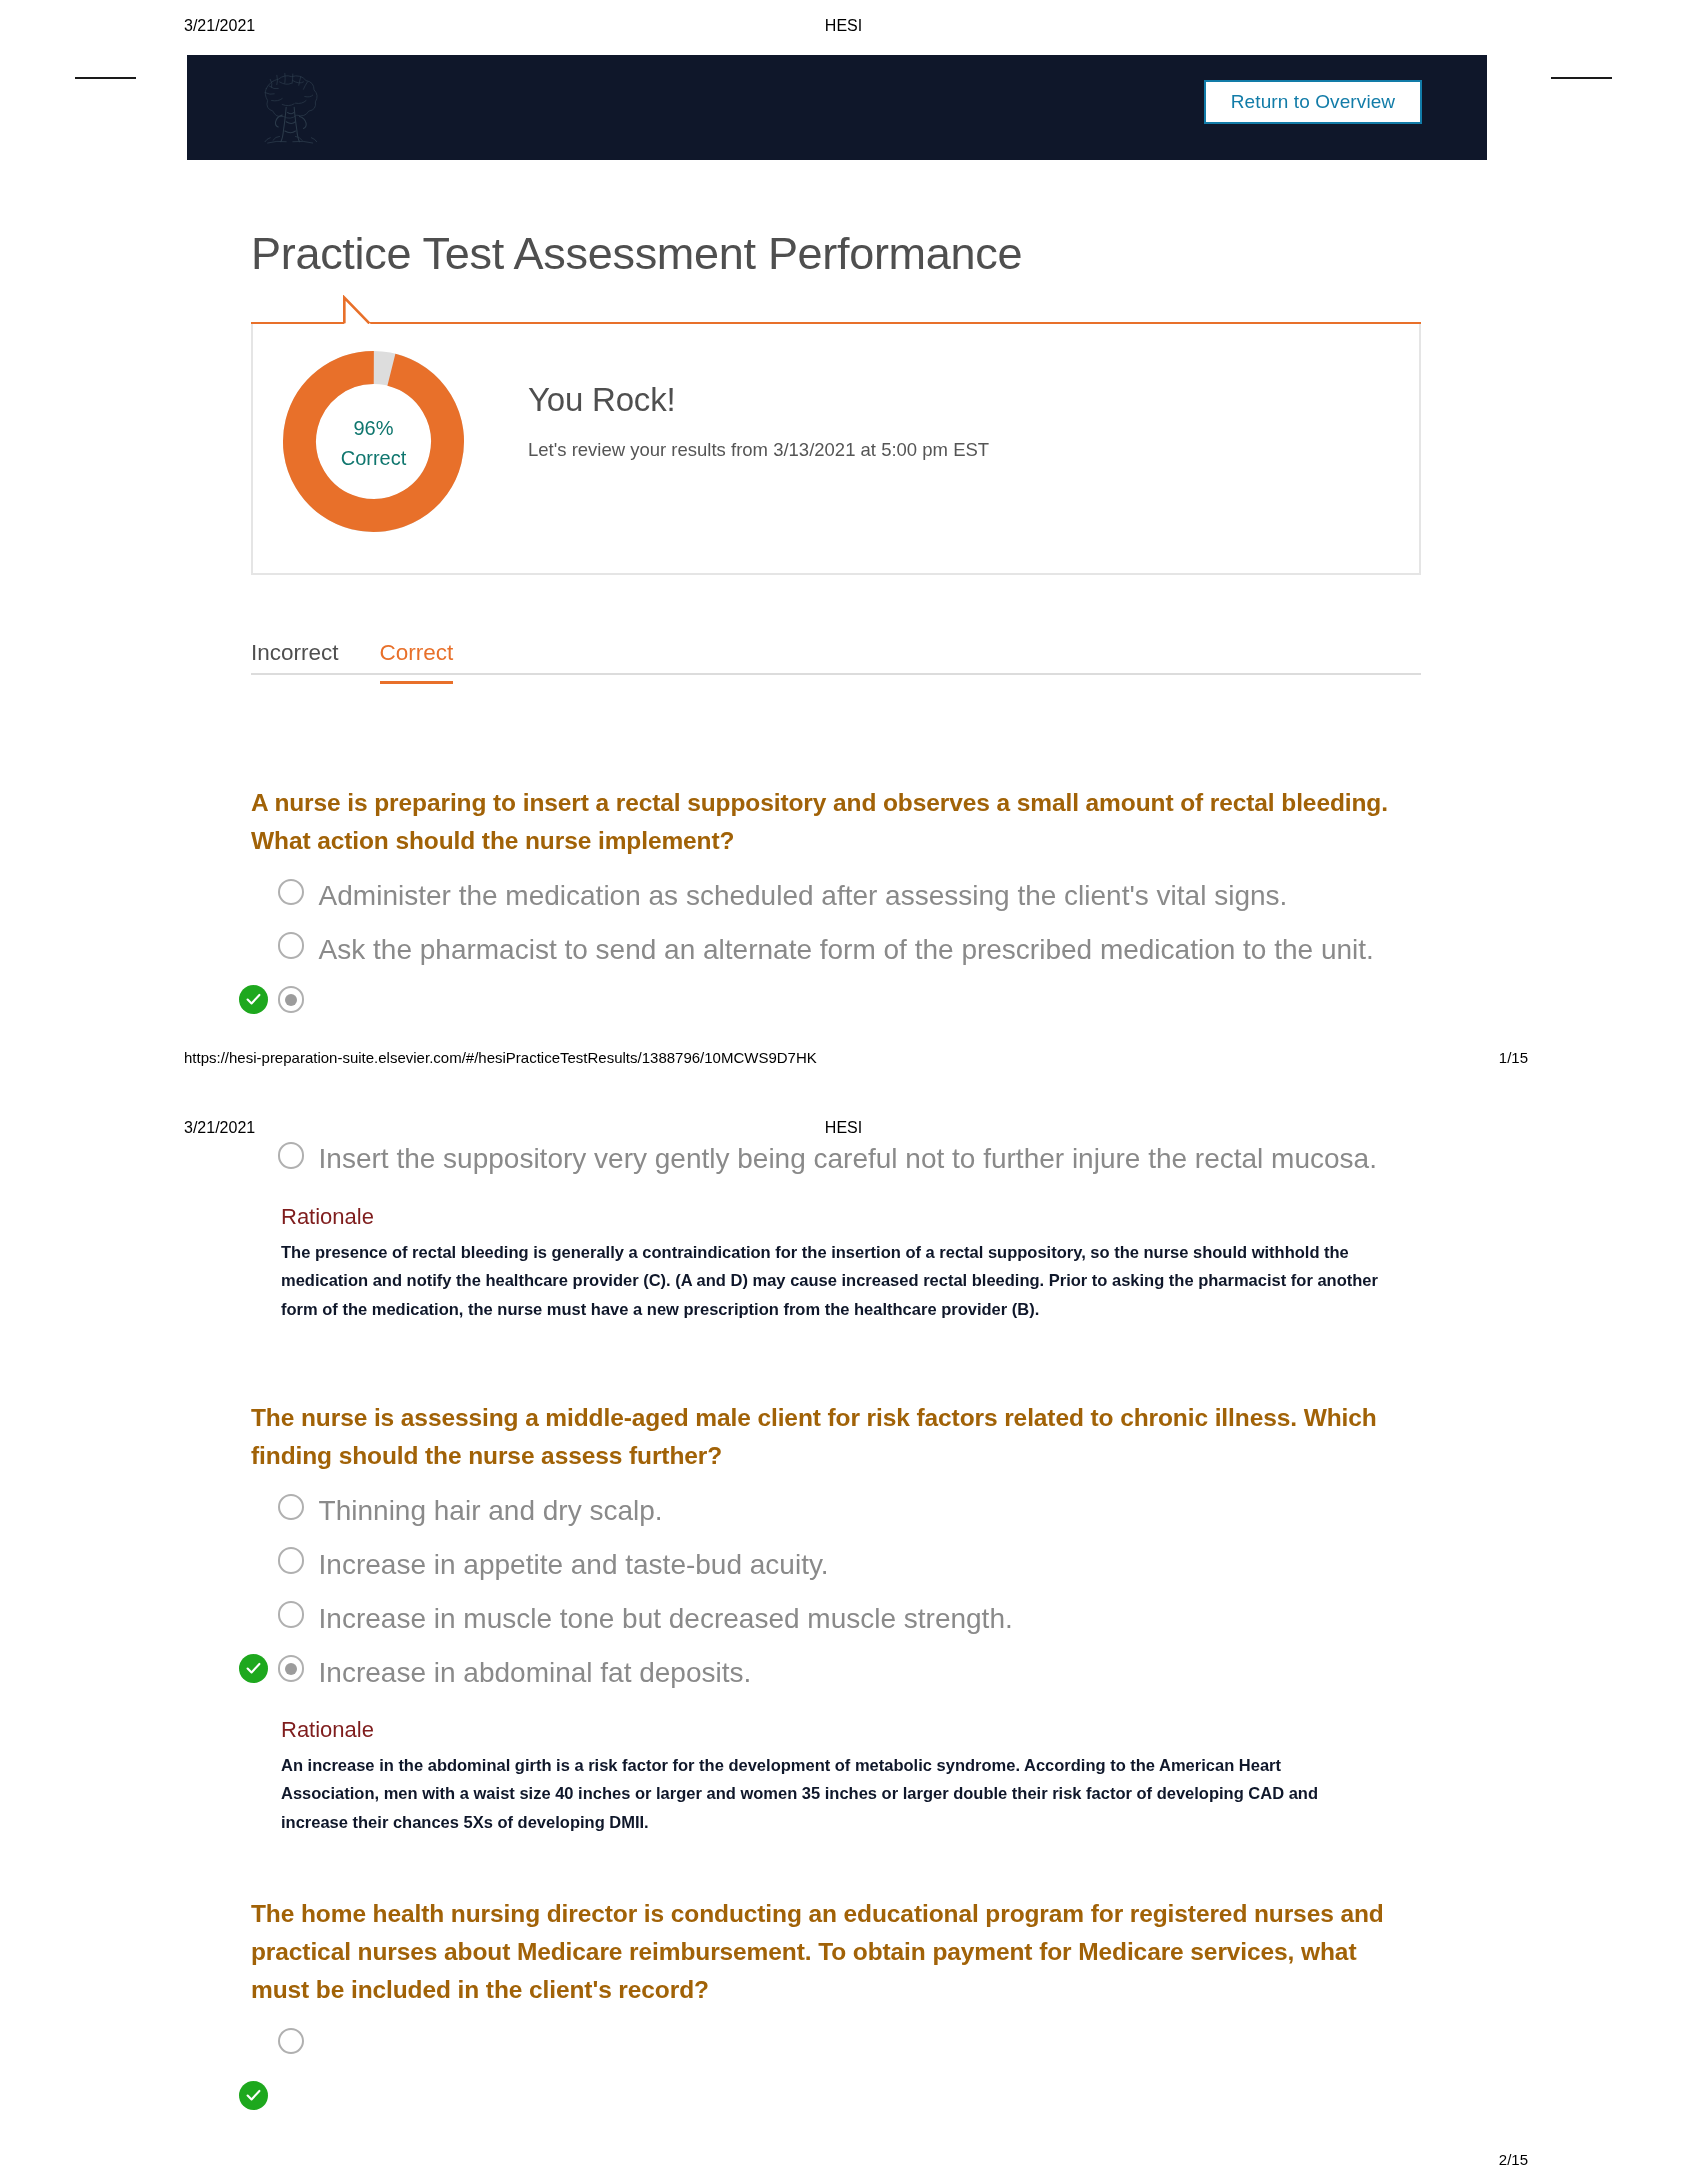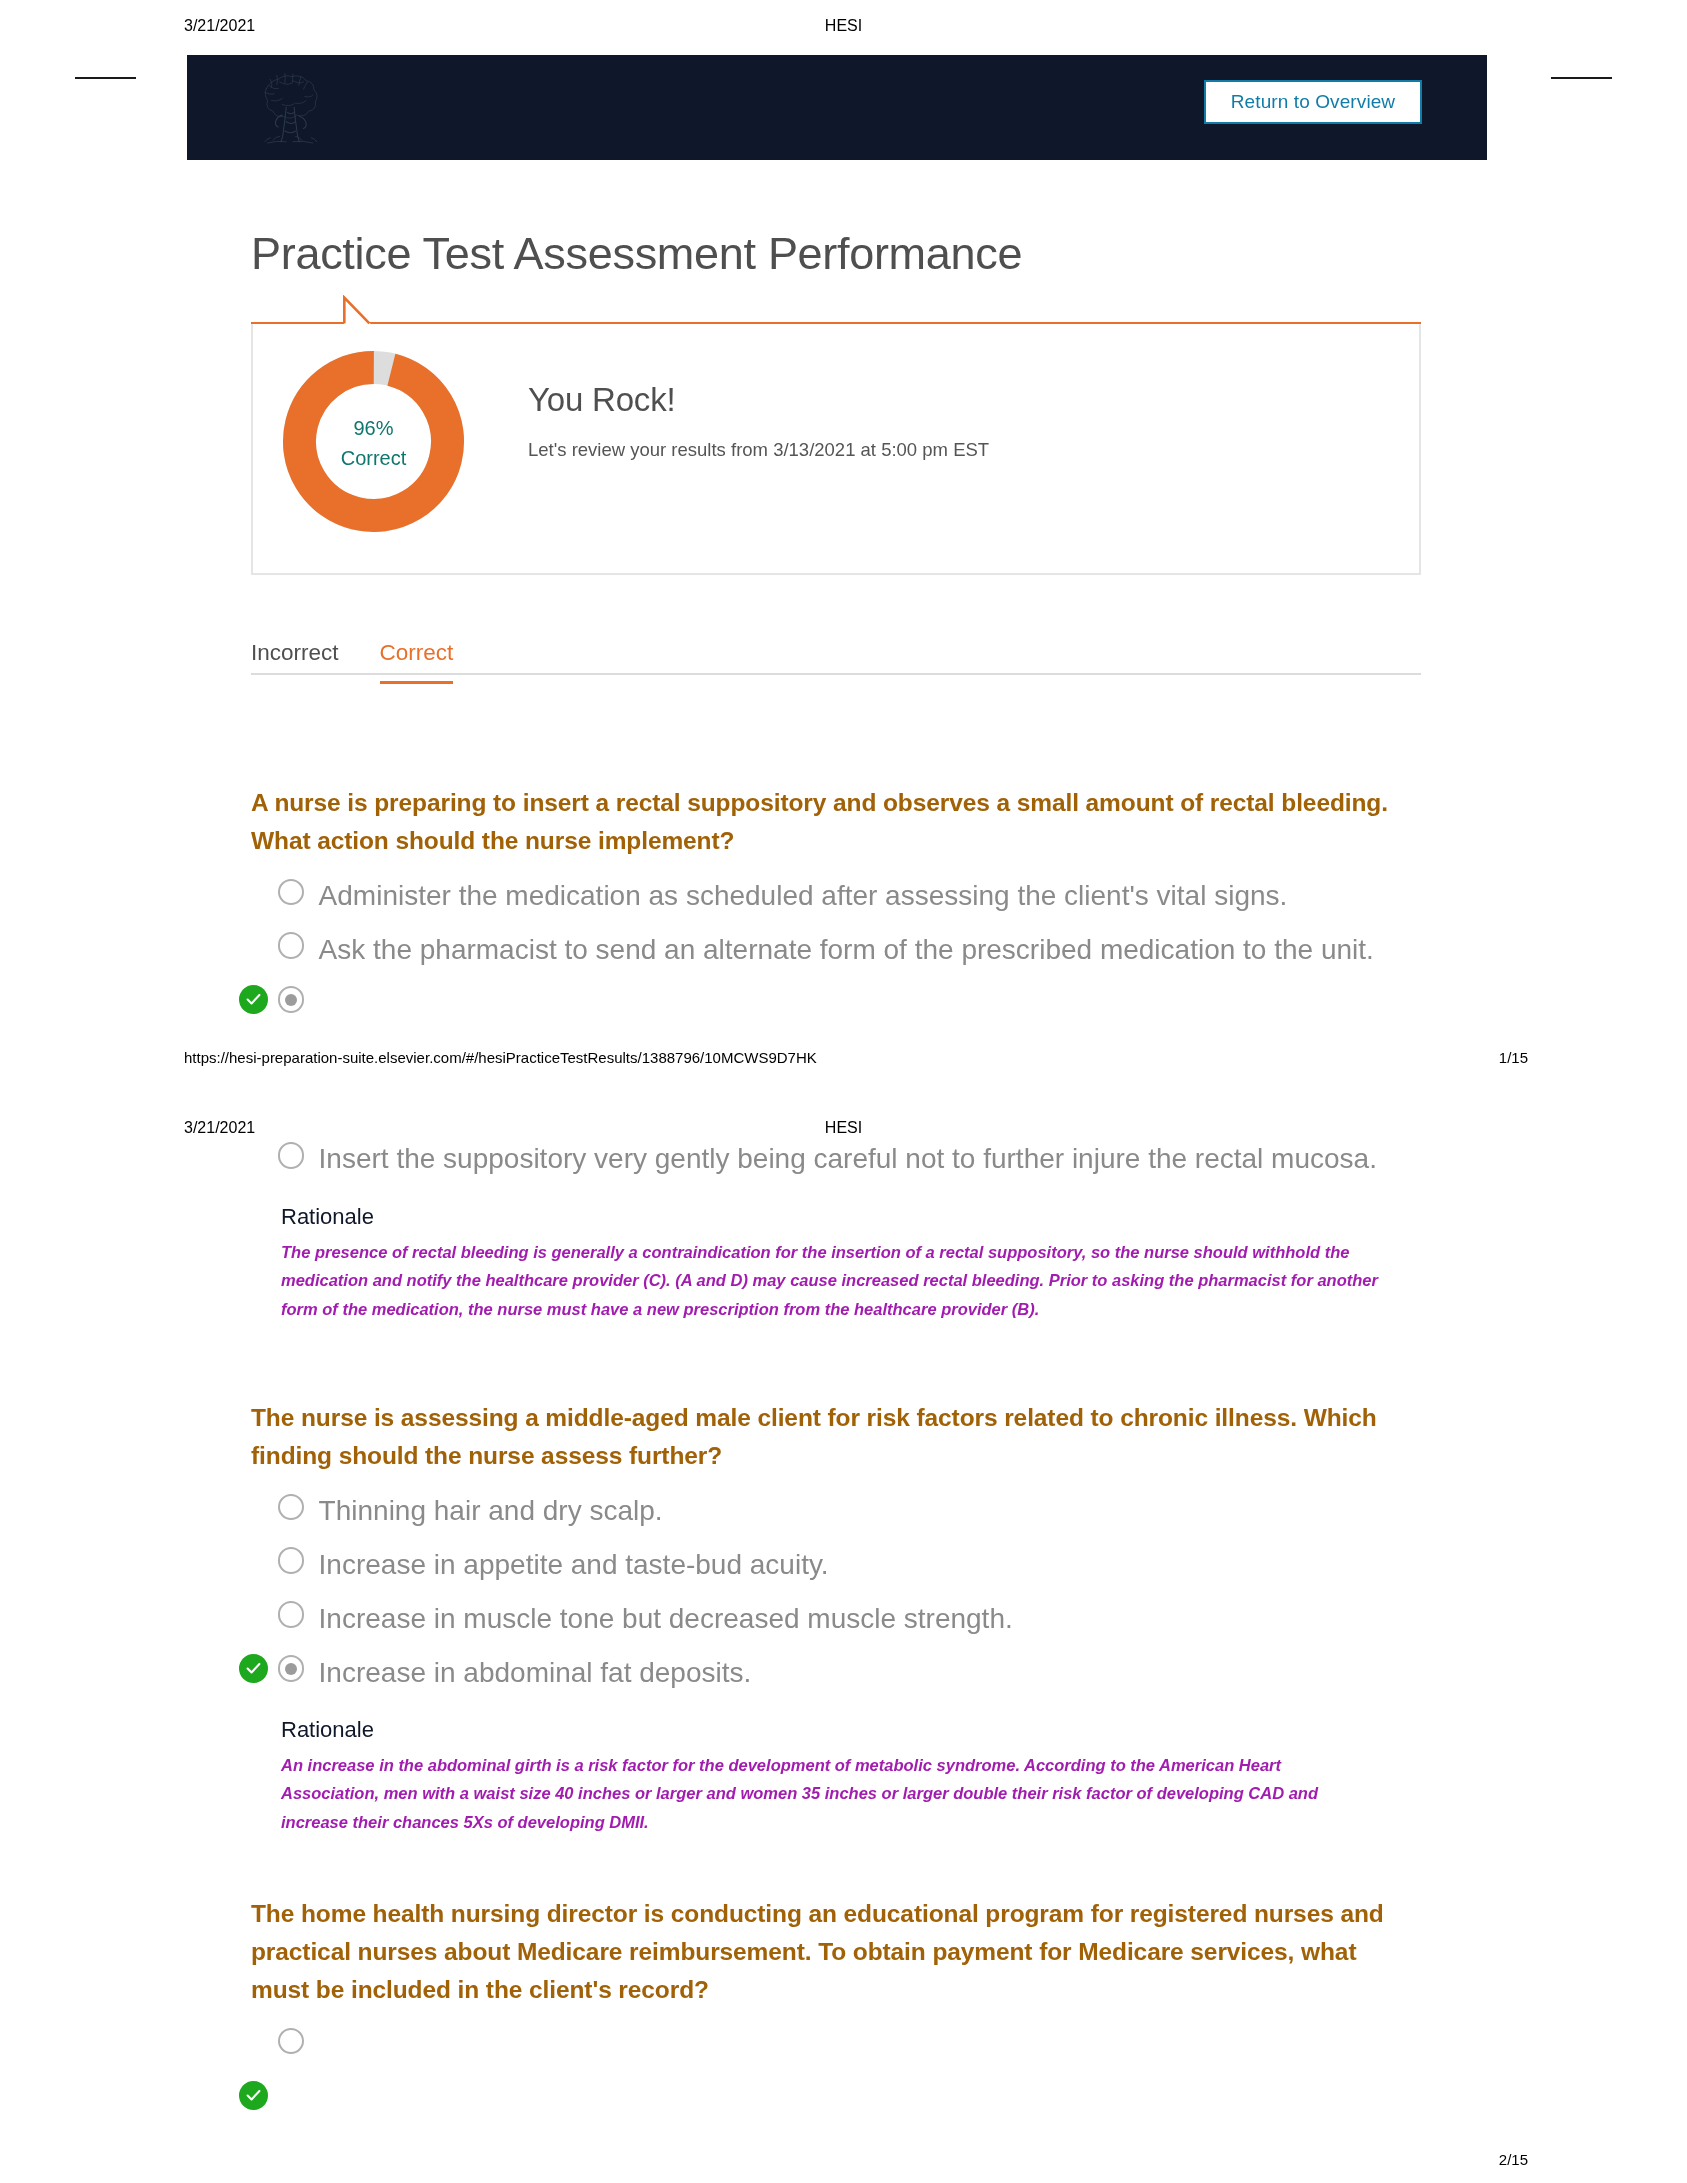--- a/index.html
+++ b/index.html
@@ -272,32 +272,31 @@
   }
   .opt-text {
     font-size: 28px;
     color: #8a8a8a;
     line-height: 1.45;
     padding-top: 1.3px;
   }
 
   .rationale-title {
     font-size: 22px;
-    color: #0f172a;
+    color: #7f1d1d;
     margin: 24px 0 8px 30px;
     font-weight: 400;
   }
   .rationale-body {
     font-size: 16.5px;
     font-weight: bold;
-    color: #a21caf;
+    color: #0f172a;
     line-height: 1.72;
     margin: 0 0 0 30px;
     width: 1098px;
-    font-style: italic;
   }
 </style>
 </head>
 <body>
 
 <div class="run-head" style="top:17px;">
   <span class="rh-date">3/21/2021</span>
   <span class="rh-title">HESI</span>
 </div>
 

